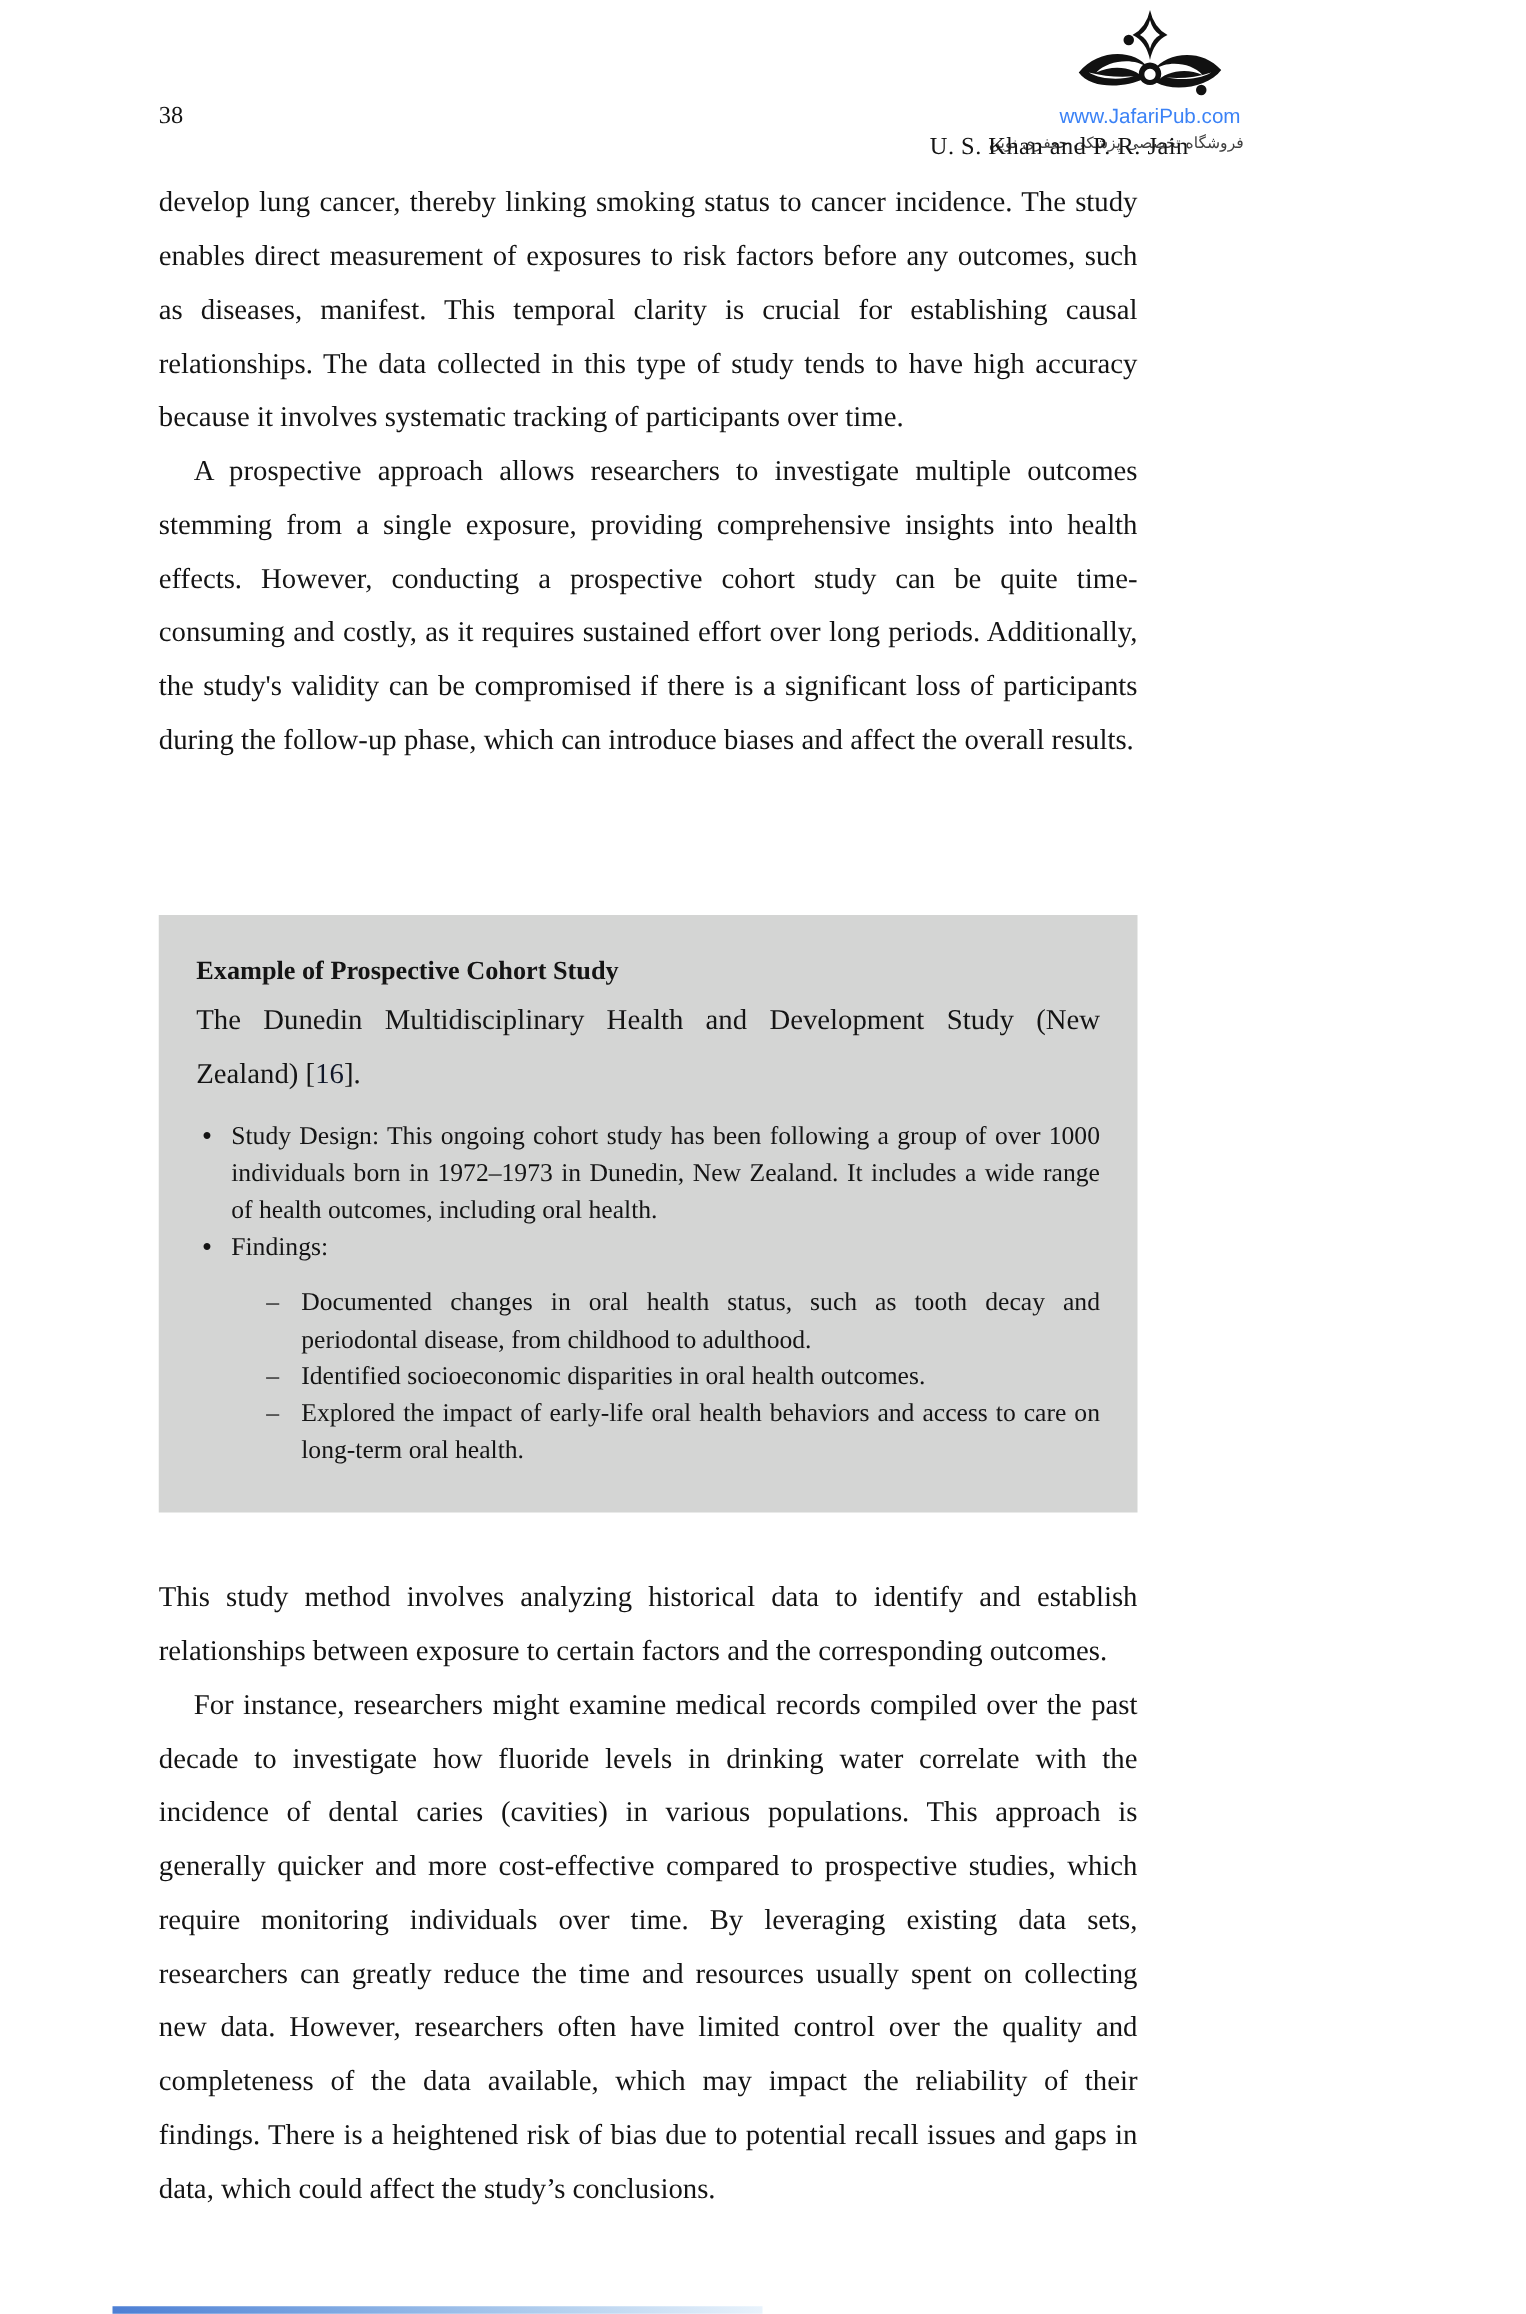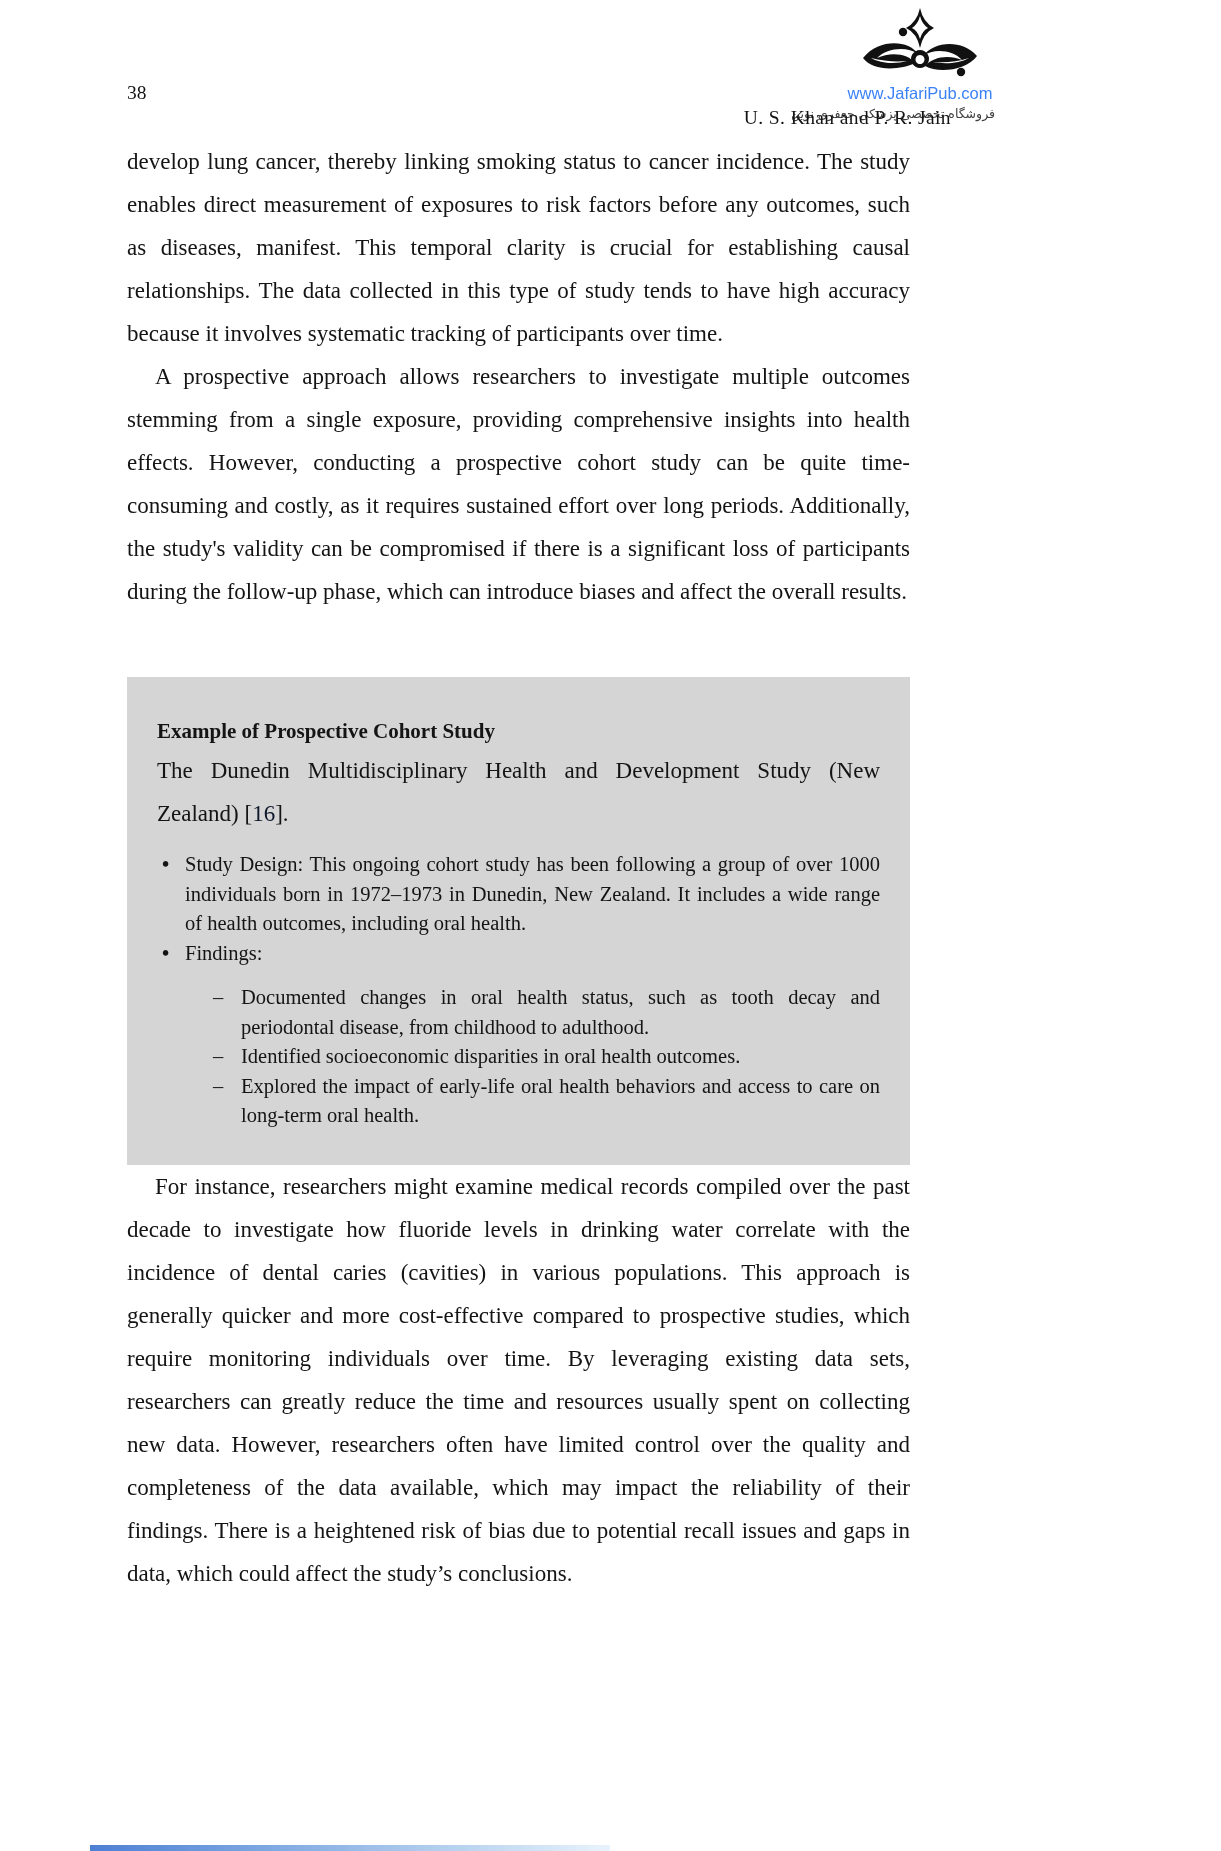--- a/index.html
+++ b/index.html
@@ -26,21 +26,21 @@
   .wm-fa{
     font-family:"DejaVu Sans", sans-serif;font-size:12.5px;color:#404040;
     margin-top:3px;white-space:nowrap;direction:rtl;
   }
   
   main{position:absolute;left:127px;top:140px;width:783px;}
   p{margin:0;font-size:23px;line-height:43px;text-align:justify;}
   p.indent{text-indent:28px;}
   
   .example-box{
-    background:#d4d5d4;margin-top:64px;padding:40px 30px 34px 30px;
+    background:#d4d5d4;margin-top:119px;padding:30px 30px 34px 30px;
   }
   .box-title{font-weight:bold;font-size:21px;line-height:28px;text-align:left;margin-bottom:4px;}
   .ref-link{color:#0f172a;text-decoration:none;}
   ul{list-style:none;margin:0;padding:0;}
   ul.bullets{margin-top:15px;}
   li{font-size:20.5px;line-height:29.5px;text-align:justify;position:relative;padding-left:28px;}
   li .marker{position:absolute;left:5px;font-weight:bold;}
   li b{font-weight:normal;}
   ul.dashes{margin:15px 0 0 28px;}
   ul.dashes li{padding-left:28px;}
@@ -103,16 +103,17 @@
         <ul class="dashes">
           <li><span class="marker">–</span><span>Documented changes in oral health status, such as tooth decay and periodontal disease, from childhood to adulthood.</span></li>
           <li><span class="marker">–</span><span>Identified socioeconomic disparities in oral health outcomes.</span></li>
           <li><span class="marker">–</span><span>Explored the impact of early-life oral health behaviors and access to care on long-term oral health.</span></li>
         </ul>
       </li>
     </ul>
   </section>
 
 
+  <p class="after-heading">This study method involves analyzing historical data to identify and establish relationships between exposure to certain factors and the corresponding outcomes.</p>
   <p class="indent">For instance, researchers might examine medical records compiled over the past decade to investigate how fluoride levels in drinking water correlate with the incidence of dental caries (cavities) in various populations. This approach is generally quicker and more cost-effective compared to prospective studies, which require monitoring individuals over time. By leveraging existing data sets, researchers can greatly reduce the time and resources usually spent on collecting new data. However, researchers often have limited control over the quality and completeness of the data available, which may impact the reliability of their findings. There is a heightened risk of bias due to potential recall issues and gaps in data, which could affect the study’s conclusions.</p>
 </main>
 
 <div class="bottom-bar"></div>
 
 </body></html>

